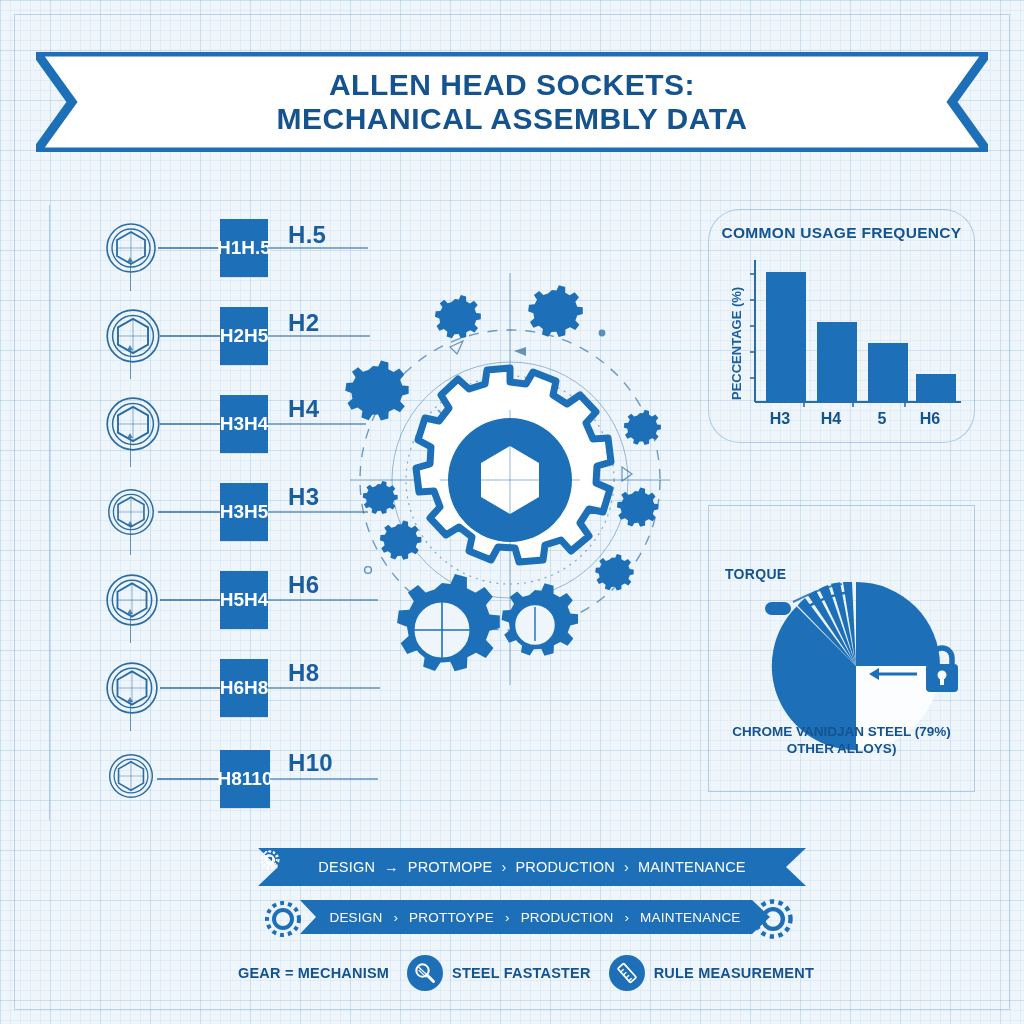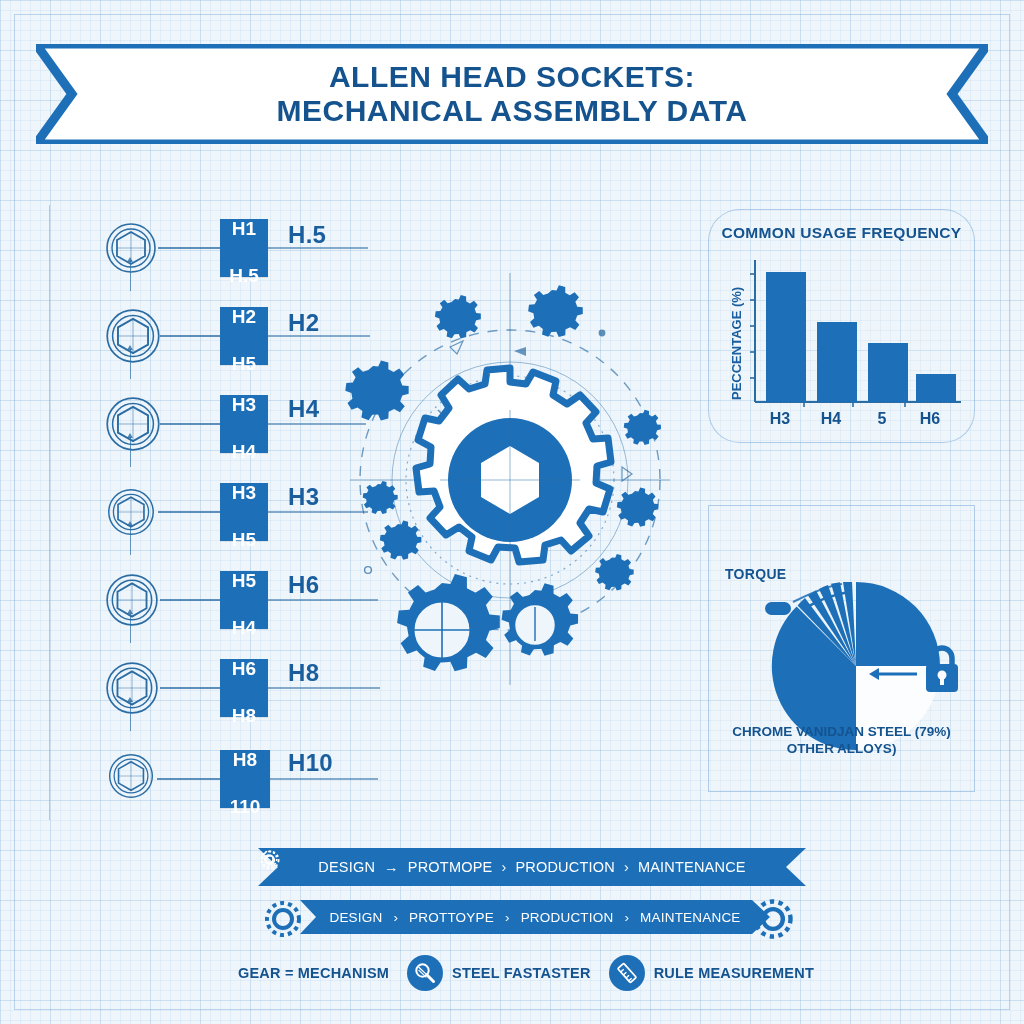--- a/index.html
+++ b/index.html
@@ -18,41 +18,41 @@
       linear-gradient(to right, rgba(150,190,225,.16) 1px, transparent 1px),
       linear-gradient(to bottom, rgba(150,190,225,.16) 1px, transparent 1px);
     background-size:50px 50px,50px 50px,10px 10px,10px 10px;
   }
   .frame{
     position:absolute;left:14px;top:14px;right:14px;bottom:14px;
     border:1px solid rgba(120,170,215,.45);pointer-events:none;
   }
 
   
-  .banner-wrap{position:absolute;left:36px;top:44px;width:952px;height:100px;}
+  .banner-wrap{position:absolute;left:36px;top:52px;width:952px;height:100px;}
   .banner-wrap svg{position:absolute;inset:0;}
   .banner-text{
     position:absolute;inset:0;display:flex;flex-direction:column;
     align-items:center;justify-content:center;
     color:#15538f;font-weight:bold;letter-spacing:.5px;
     text-align:center;line-height:1.12;
   }
   .banner-text .l1{font-size:30px;}
   .banner-text .l2{font-size:30px;}
 
   
   .socket-col{position:absolute;left:48px;top:205px;width:340px;height:615px;}
   .vrail{position:absolute;left:1px;top:0;bottom:0;width:1px;background:rgba(120,170,215,.55);}
   .srow{position:absolute;left:0;height:86px;width:340px;}
   .sicon{position:absolute;left:56px;top:50%;transform:translateY(-50%);}
   .lead{position:absolute;height:2px;background:#2b6ca3;opacity:.75;}
   .badge{
     position:absolute;background:#1d6fb8;color:#fff;font-weight:bold;
-    display:flex;flex-direction:column;align-items:center;justify-content:flex-start;
-    line-height:1.02;box-shadow:0 1px 0 rgba(0,0,0,.08);gap:28px;
+    display:flex;flex-direction:row;align-items:center;justify-content:center;
+    line-height:1.02;box-shadow:0 1px 0 rgba(0,0,0,.08);
   }
   .badge span{display:block;}
   .rlabel{
     position:absolute;color:#1a5e9e;font-weight:bold;font-size:24px;letter-spacing:.3px;
   }
   .rline{position:absolute;height:2px;background:#2b6ca3;opacity:.55;}
   .arrowline{position:absolute;width:1px;background:#2b6ca3;opacity:.7;}
   .arrowhead{position:absolute;width:0;height:0;border-left:3px solid transparent;border-right:3px solid transparent;border-bottom:5px solid #2b6ca3;opacity:.8;}
 
   

